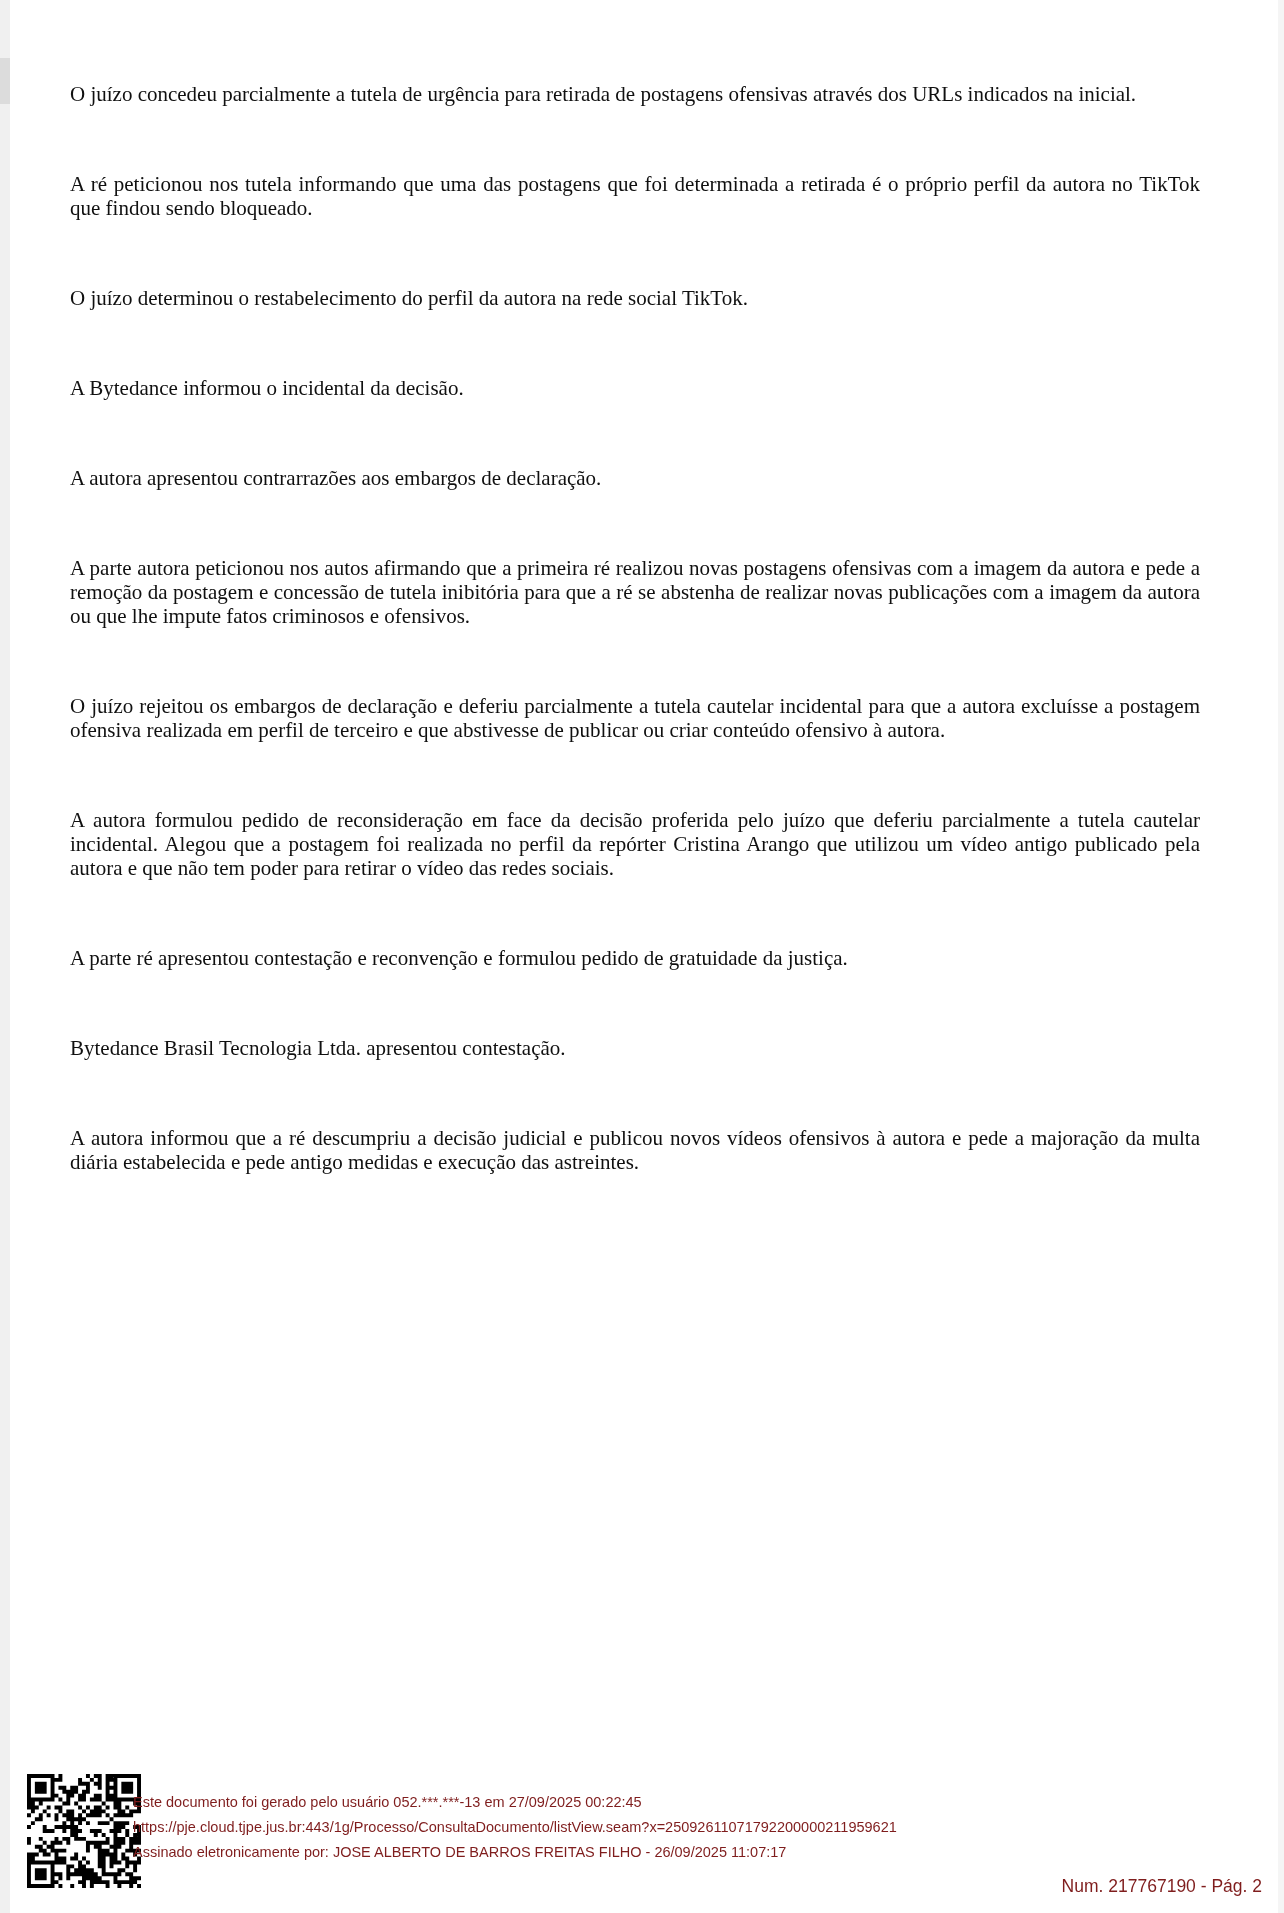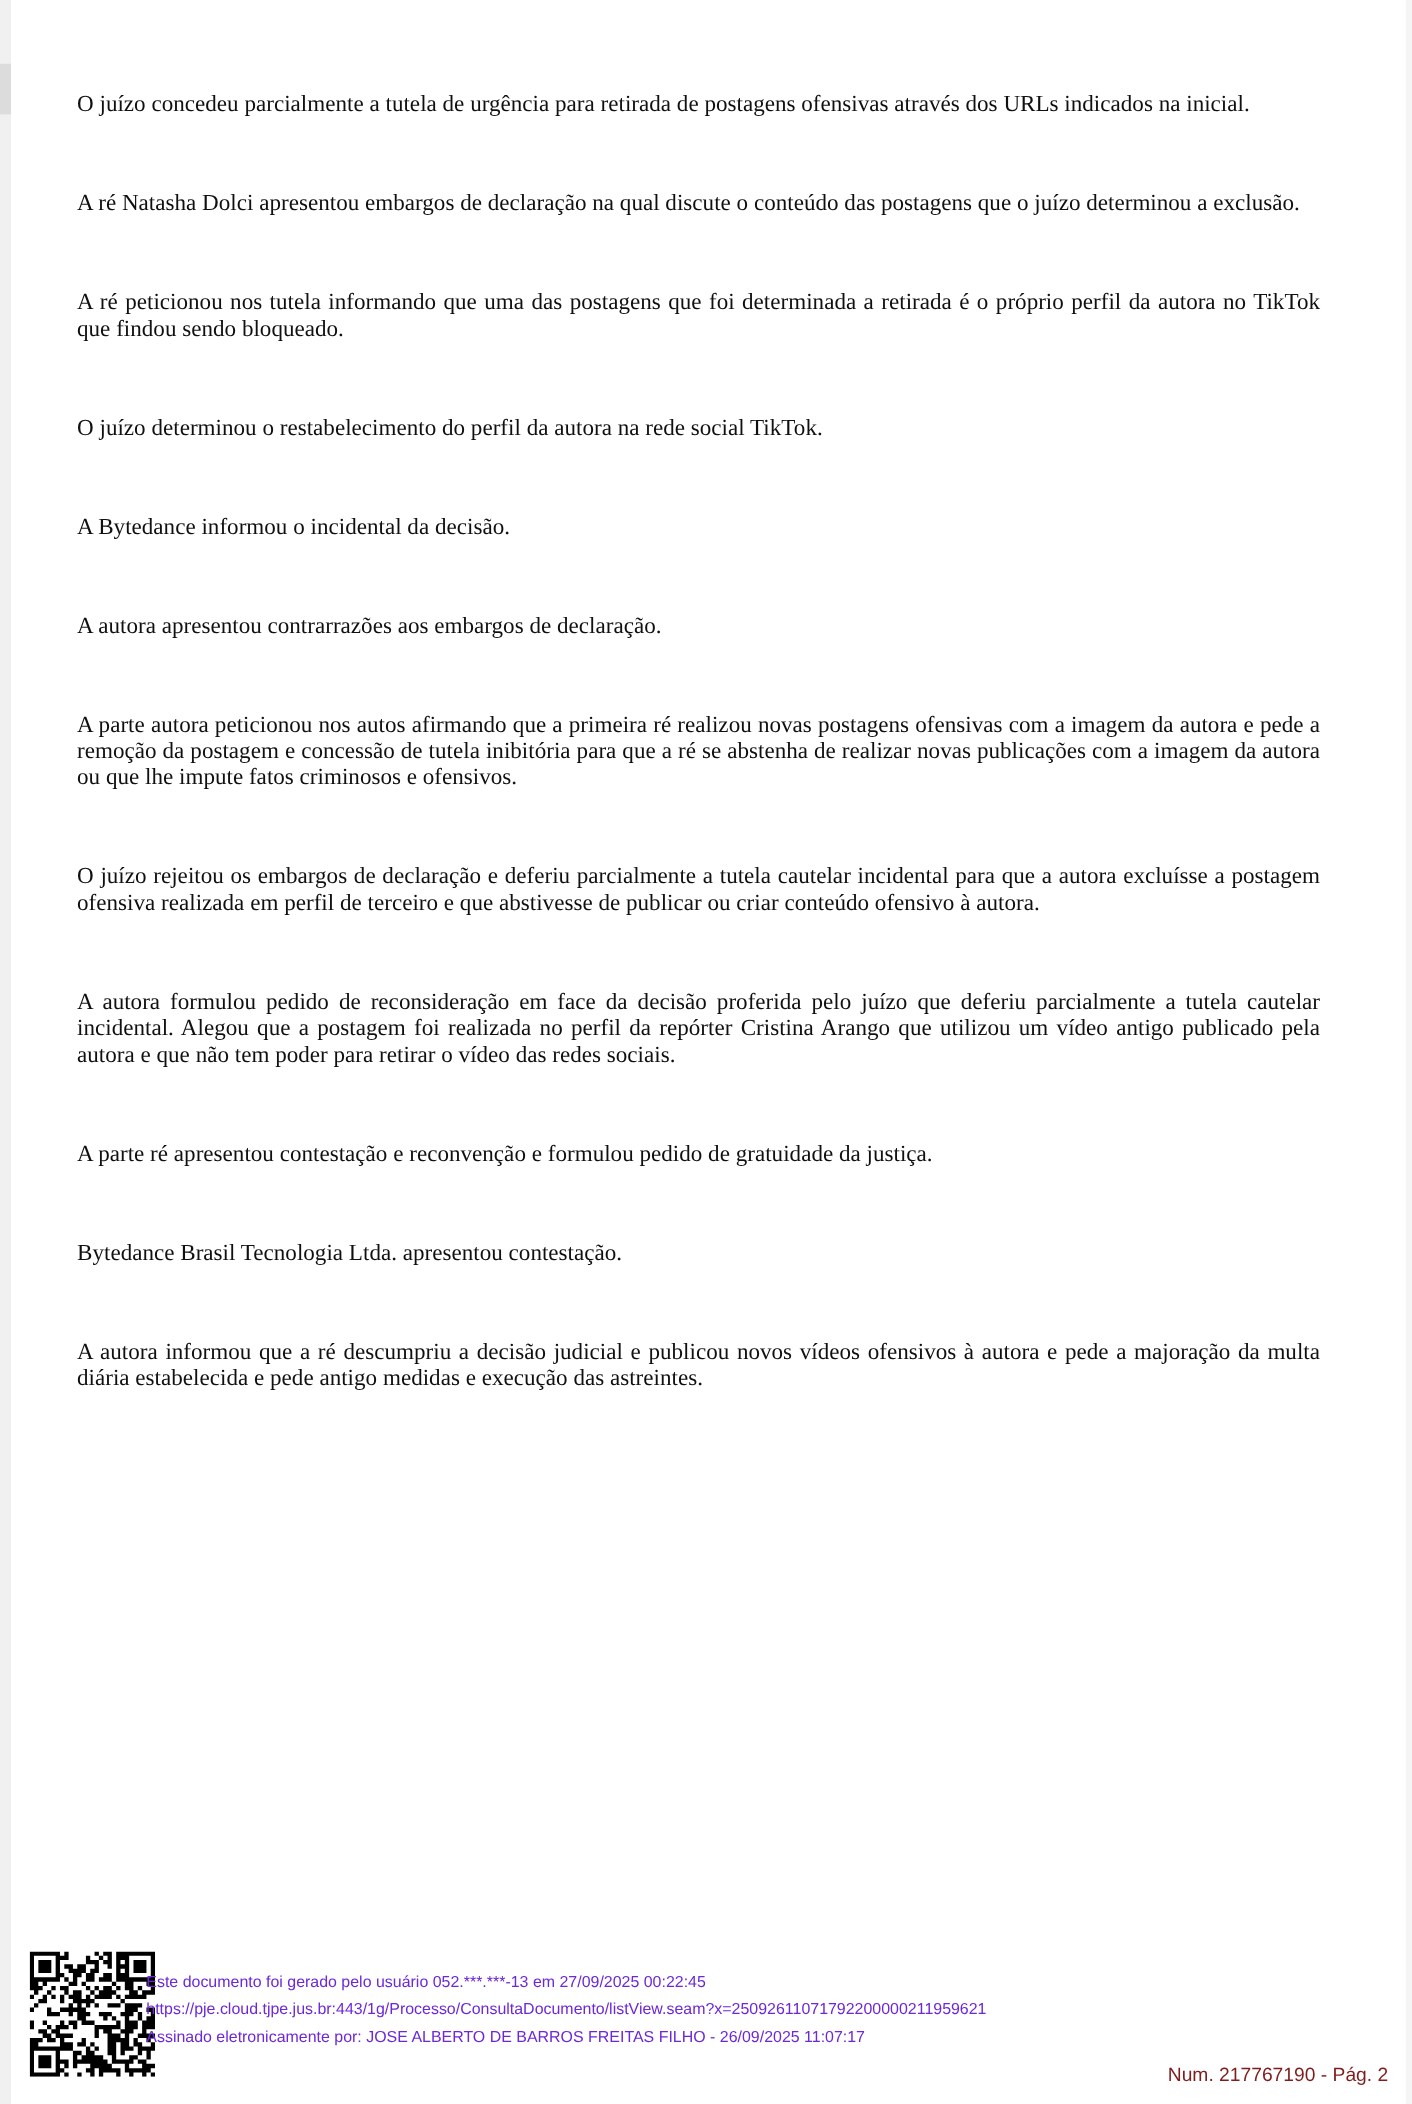--- a/index.html
+++ b/index.html
@@ -54,21 +54,21 @@
     height: 114px;
   }
   .qr svg { display: block; width: 114px; height: 114px; }
   .footer-lines {
     position: absolute;
     left: 133px;
     top: 1790px;
     font-family: "Liberation Sans", sans-serif;
     font-size: 14.5px;
     line-height: 25px;
-    color: #6d28d9;
+    color: #7f1d1d;
     white-space: nowrap;
   }
   .page-num {
     position: absolute;
     right: 22px;
     top: 1876px;
     font-family: "Liberation Sans", sans-serif;
     font-size: 17.5px;
     color: #7f1d1d;
   }
@@ -77,21 +77,20 @@
 <body>
 
 <div class="page">
 
   <div class="edge-left"></div>
   <div class="edge-left-seg"></div>
   <div class="edge-right"></div>
 
   <main class="content">
     <p class="para">O juízo concedeu parcialmente a tutela de urgência para retirada de postagens ofensivas através dos URLs indicados na inicial.</p>
-    <p class="para">A ré Natasha Dolci apresentou embargos de declaração na qual discute o conteúdo das postagens que o juízo determinou a exclusão.</p>
     <p class="para">A ré peticionou nos tutela informando que uma das postagens que foi determinada a retirada é o próprio perfil da autora no TikTok que findou sendo bloqueado.</p>
     <p class="para">O juízo determinou o restabelecimento do perfil da autora na rede social TikTok.</p>
     <p class="para">A Bytedance informou o incidental da decisão.</p>
     <p class="para">A autora apresentou contrarrazões aos embargos de declaração.</p>
     <p class="para">A parte autora peticionou nos autos afirmando que a primeira ré realizou novas postagens ofensivas com a imagem da autora e pede a remoção da postagem e concessão de tutela inibitória para que a ré se abstenha de realizar novas publicações com a imagem da autora ou que lhe impute fatos criminosos e ofensivos.</p>
     <p class="para">O juízo rejeitou os embargos de declaração e deferiu parcialmente a tutela cautelar incidental para que a autora excluísse a postagem ofensiva realizada em perfil de terceiro e que abstivesse de publicar ou criar conteúdo ofensivo à autora.</p>
     <p class="para">A autora formulou pedido de reconsideração em face da decisão proferida pelo juízo que deferiu parcialmente a tutela cautelar incidental. Alegou que a postagem foi realizada no perfil da repórter Cristina Arango que utilizou um vídeo antigo publicado pela autora e que não tem poder para retirar o vídeo das redes sociais.</p>
     <p class="para">A parte ré apresentou contestação e reconvenção e formulou pedido de gratuidade da justiça.</p>
     <p class="para">Bytedance Brasil Tecnologia Ltda. apresentou contestação.</p>
     <p class="para">A autora informou que a ré descumpriu a decisão judicial e publicou novos vídeos ofensivos à autora e pede a majoração da multa diária estabelecida e pede antigo medidas e execução das astreintes.</p>

